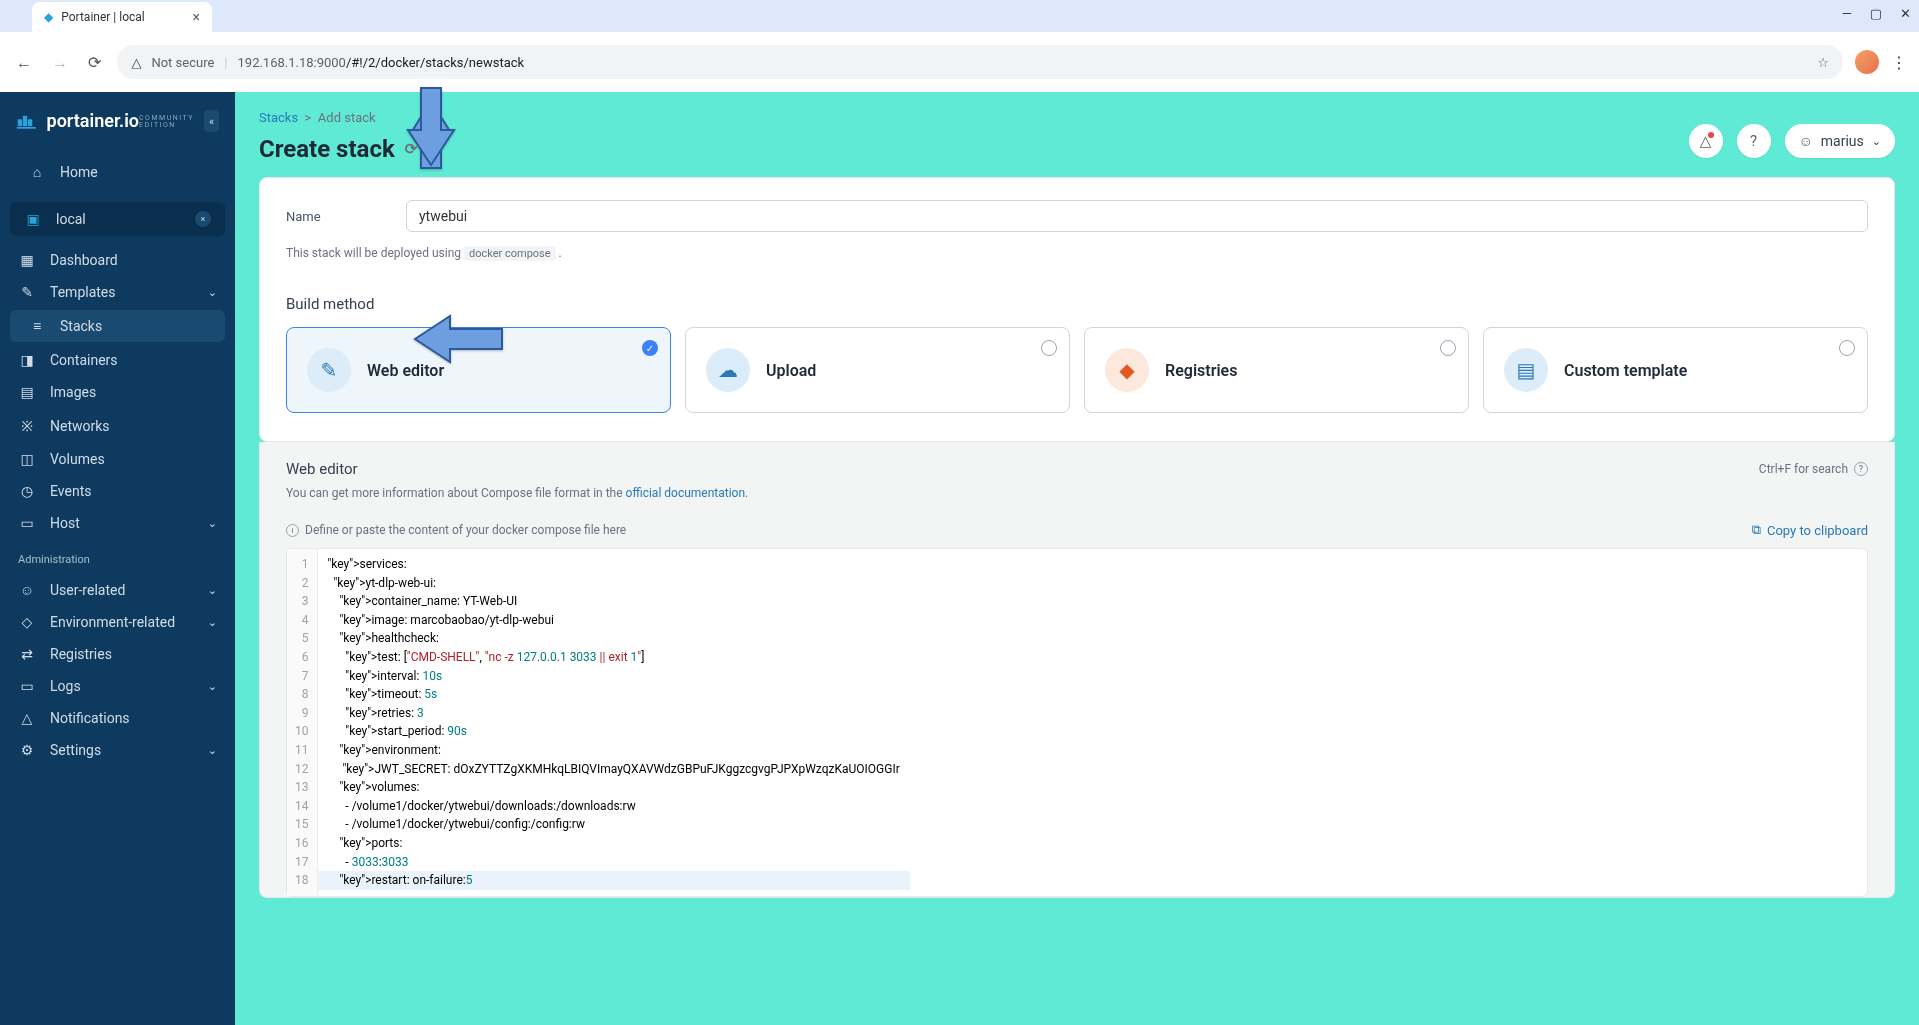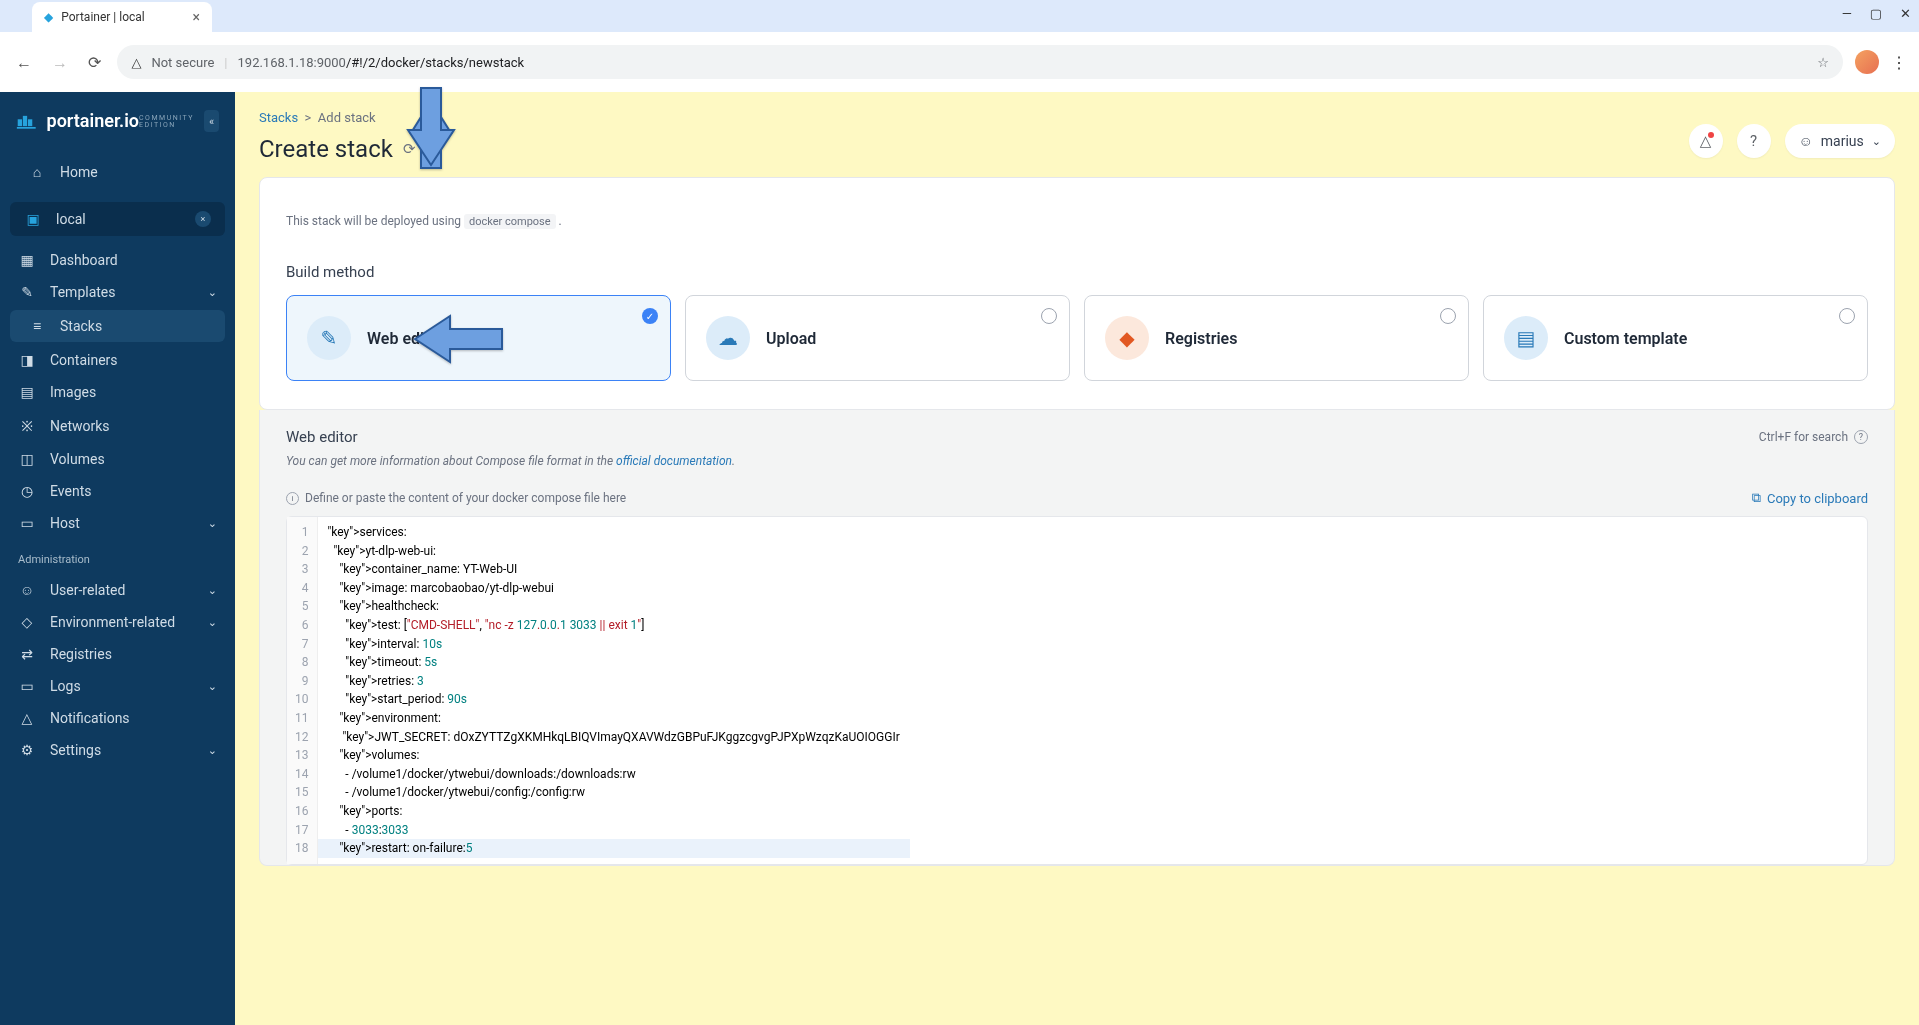--- a/index.html
+++ b/index.html
@@ -36,25 +36,25 @@
 .nav-item { display: flex; align-items: center; padding: 8px 18px; gap: 14px; cursor: default; color: #d0dce6; }
 .nav-item.top { margin: 6px 10px; border-radius: 6px; }
 .nav-item.env { background: #0a2e4d; margin: 8px 10px; border-radius: 6px; padding: 9px 14px; }
 .nav-item.active { background: #1a4a70; margin: 2px 10px; border-radius: 6px; }
 .nav-item .icon { width: 18px; display: flex; justify-content: center; font-size: 14px; }
 .nav-item .chevron { margin-left: auto; font-size: 11px; }
 .env-close { margin-left: auto; background: #1a4a70; border-radius: 50%; width: 16px; height: 16px; display: flex; align-items: center; justify-content: center; font-size: 9px; }
 .nav-section-label { padding: 14px 18px 8px; font-size: 11px; color: #a8bccb; }
 
 
-.main { flex: 1; background: #fef9c3; overflow-y: auto; padding: 0 0 20px 0; }
+.main { flex: 1; background: #5eead4; overflow-y: auto; padding: 0 0 20px 0; }
 .topbar { display: flex; align-items: flex-start; padding: 18px 24px 0 24px; }
 .breadcrumb { font-size: 13px; color: #6b7280; }
 .breadcrumb a { color: #2a7ab8; text-decoration: none; }
-.page-title { font-size: 24px; font-weight: 400; color: #1f2937; margin-top: 10px; display: flex; align-items: center; gap: 10px; }
+.page-title { font-size: 24px; font-weight: 700; color: #1f2937; margin-top: 10px; display: flex; align-items: center; gap: 10px; }
 .refresh-icon { font-size: 15px; color: #6b7280; }
 .topbar-right { margin-left: auto; display: flex; align-items: center; gap: 14px; margin-top: 14px; }
 .icon-btn { width: 34px; height: 34px; border-radius: 50%; background: #fff; display: flex; align-items: center; justify-content: center; color: #5f6368; font-size: 15px; box-shadow: 0 1px 2px rgba(0,0,0,0.05); position: relative; }
 .icon-btn.user-btn { width: auto; border-radius: 18px; padding: 0 14px; gap: 8px; font-size: 14px; color: #374151; }
 .notif-dot { position: absolute; top: 8px; right: 9px; width: 6px; height: 6px; background: #ef4444; border-radius: 50%; }
 
 .card { background: #fff; margin: 14px 24px 0; border-radius: 8px; border: 1px solid #e5e7eb; padding: 22px 26px; }
 .form-row { display: flex; align-items: center; gap: 60px; }
 .form-label { font-size: 13px; color: #4b5563; min-width: 60px; }
 .text-input { flex: 1; border: 1px solid #d1d5db; border-radius: 6px; padding: 7px 12px; font-size: 14px; color: #333; }
@@ -68,21 +68,21 @@
 .build-icon { width: 44px; height: 44px; border-radius: 50%; display: flex; align-items: center; justify-content: center; font-size: 20px; }
 .build-icon.blue { background: #dcecf9; color: #2a7ab8; }
 .build-icon.orange { background: #fce8dc; color: #e25822; }
 .build-label { font-size: 16px; font-weight: 600; color: #1f2937; }
 .radio { position: absolute; top: 12px; right: 12px; width: 16px; height: 16px; border-radius: 50%; border: 1.5px solid #9ca3af; }
 .radio.checked { border: none; background: #3b82f6; display: flex; align-items: center; justify-content: center; color: #fff; font-size: 10px; }
 
 .editor-card { background: #f3f4f4; margin: 0 24px; border-radius: 0 0 8px 8px; border: 1px solid #e5e7eb; border-top: none; padding: 18px 26px 0; }
 .editor-header { display: flex; align-items: center; }
 .editor-title { font-size: 15px; color: #374151; }
-.editor-hint { font-size: 12px; color: #6b7280; margin-top: 8px; font-style: italic; }
+.editor-hint { font-size: 12px; color: #6b7280; margin-top: 8px; }
 .editor-hint a { color: #2a7ab8; text-decoration: none; }
 .search-hint { margin-left: auto; font-size: 12px; color: #6b7280; display: flex; align-items: center; gap: 6px; }
 .help-circle { width: 14px; height: 14px; border: 1px solid #9ca3af; border-radius: 50%; display: inline-flex; align-items: center; justify-content: center; font-size: 9px; }
 
 .paste-row { display: flex; align-items: center; margin-top: 22px; font-size: 12px; color: #6b7280; }
 .info-i { width: 13px; height: 13px; border: 1px solid #9ca3af; border-radius: 50%; display: inline-flex; align-items: center; justify-content: center; font-size: 8px; margin-right: 6px; }
 .copy-link { margin-left: auto; color: #2a7ab8; display: flex; align-items: center; gap: 6px; font-size: 13px; }
 
 .code-editor { background: #fff; border: 1px solid #e5e7eb; border-radius: 6px; margin-top: 10px; font-family: "Menlo", "Consolas", monospace; font-size: 12px; display: flex; }
 .gutter { background: #fafafa; border-right: 1px solid #eee; padding: 6px 8px; text-align: right; color: #9ca3af; line-height: 1.55; }
@@ -244,20 +244,24 @@
         <div class="icon-btn">?</div>
         <div class="icon-btn user-btn">
           <span>☺</span>
           <span>marius</span>
           <span style="font-size:11px">⌄</span>
         </div>
       </div>
     </div>
 
     <div class="card" style="padding-bottom:28px">
+      <div class="form-row">
+        <span class="form-label">Name</span>
+        <input class="text-input" value="ytwebui" style="">
+      </div>
       <div class="hint">
         <span>This stack will be deployed using </span><code>docker compose</code> .
       </div>
 
       <div class="section-title">Build method</div>
       <div class="build-options">
         <div class="build-card selected">
           <div class="build-icon blue">✎</div>
           <span class="build-label">Web editor</span>
           <span class="radio checked">✓</span>

